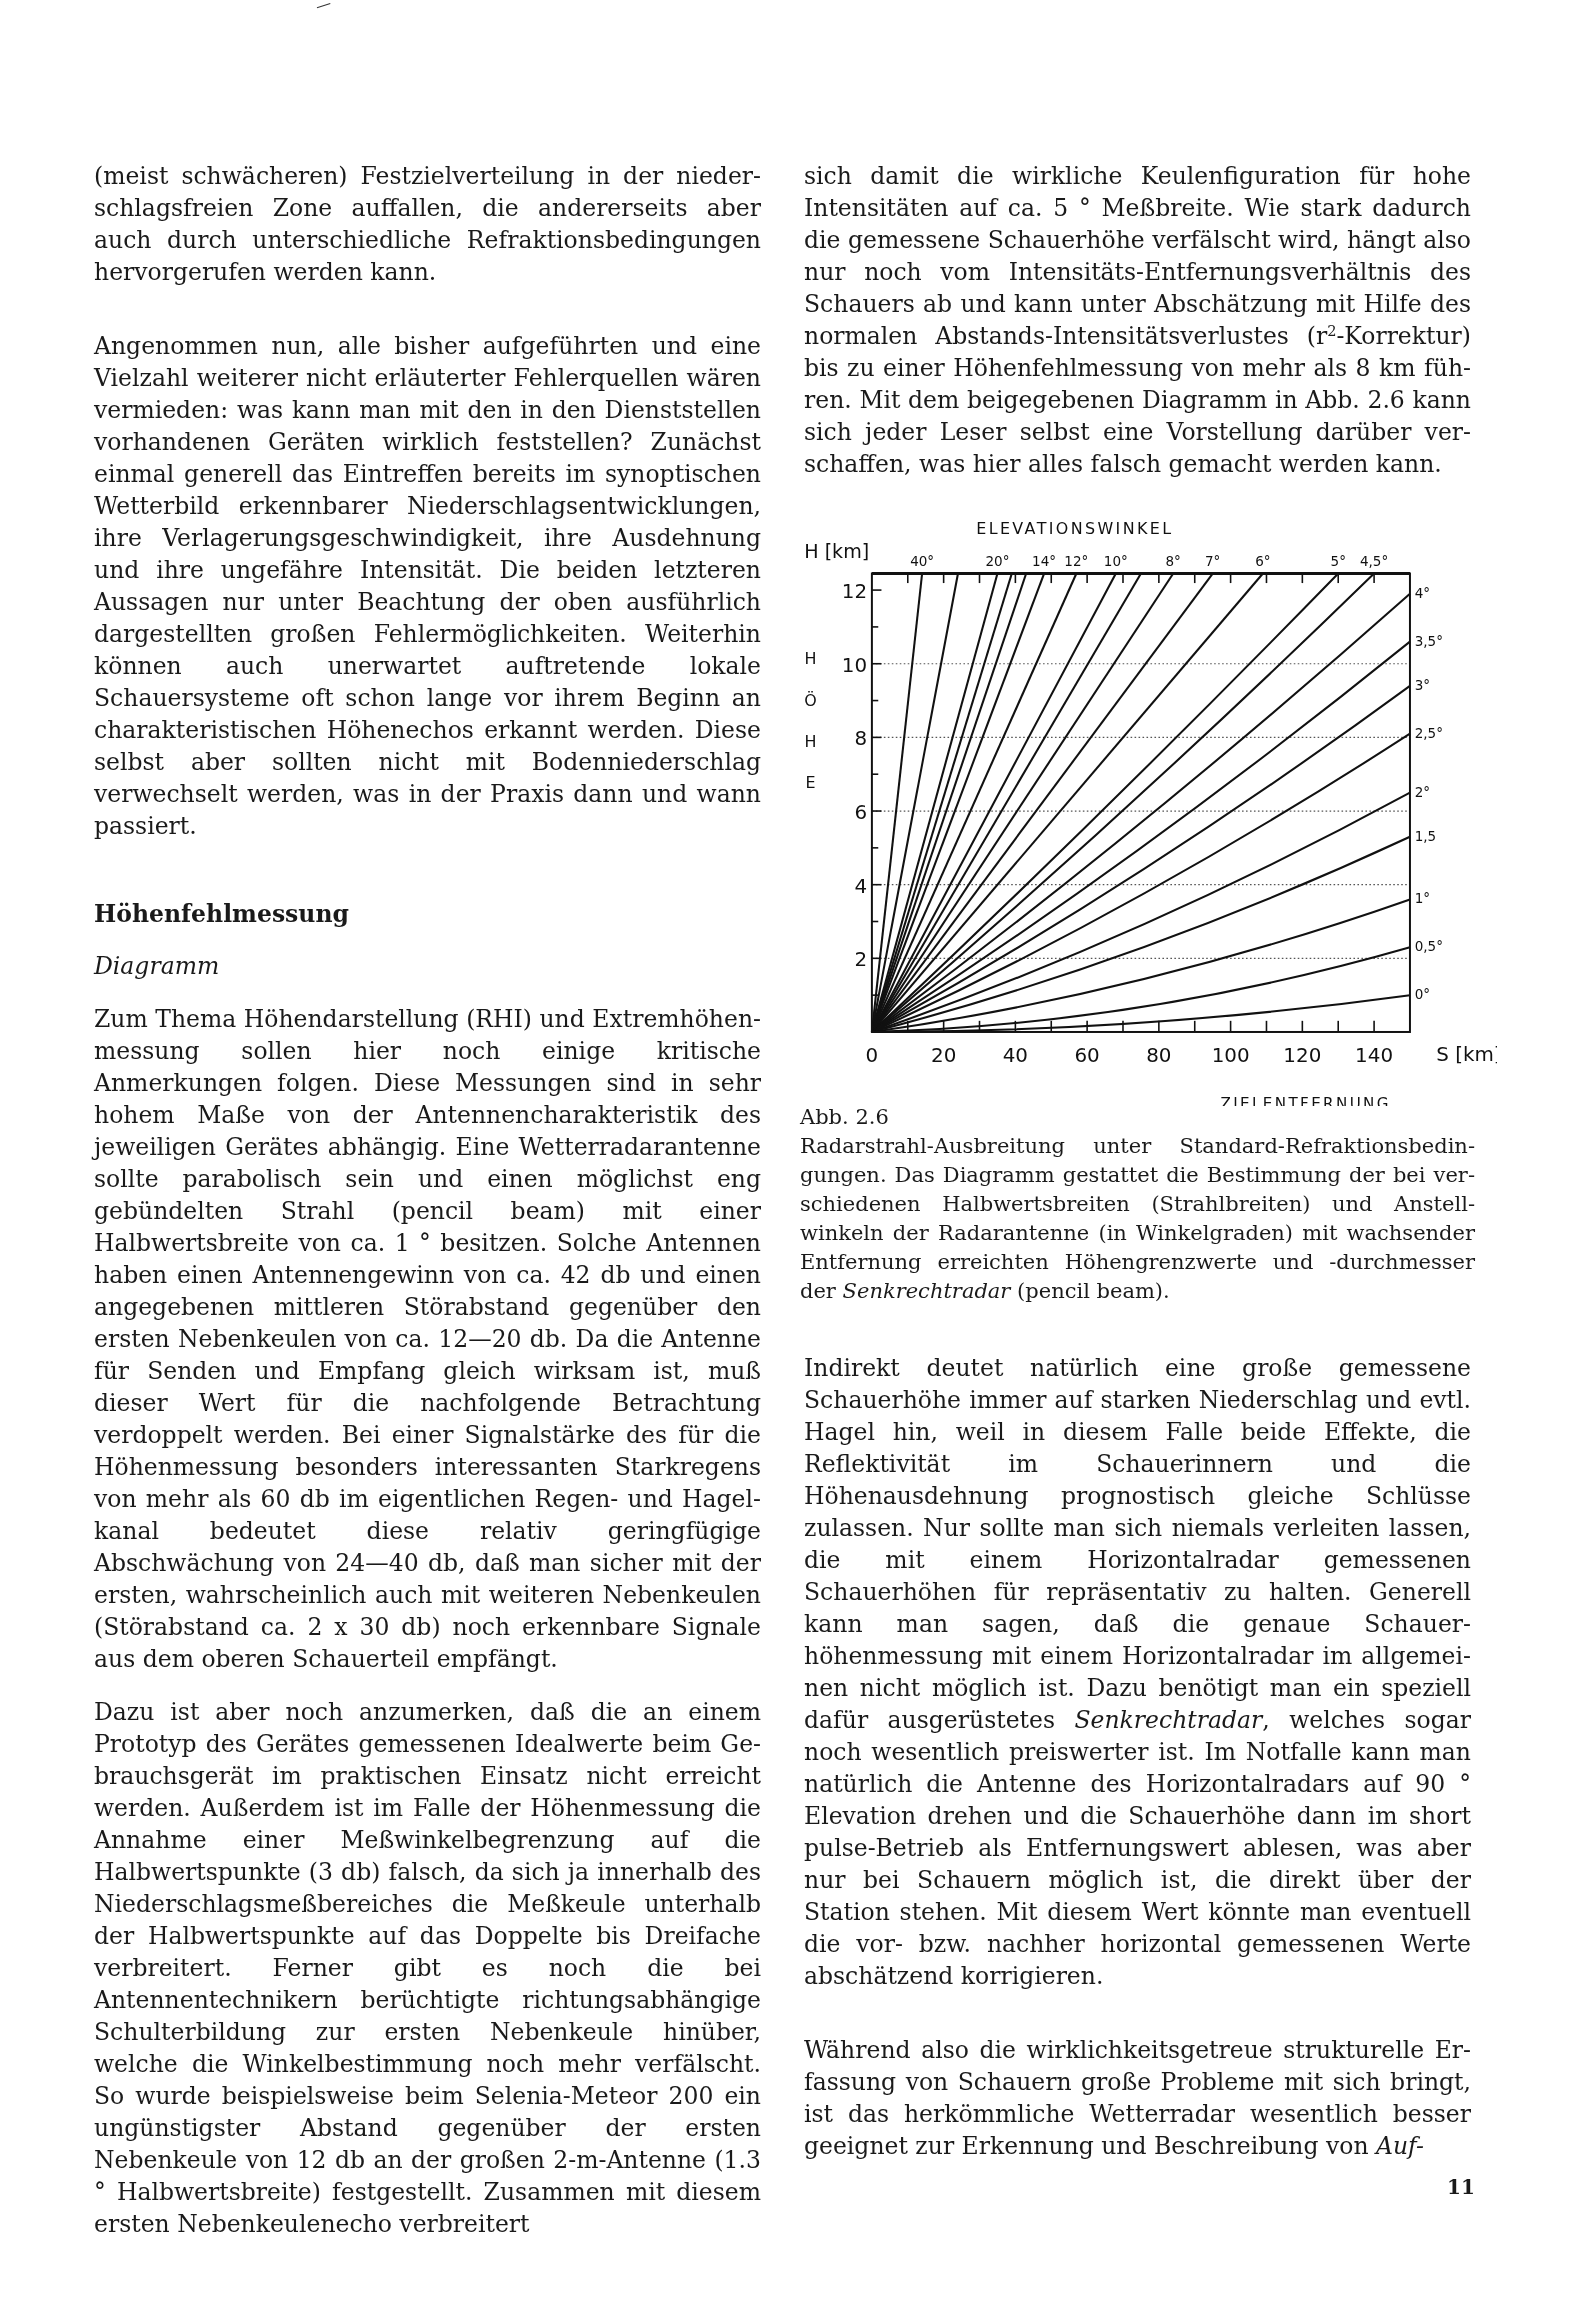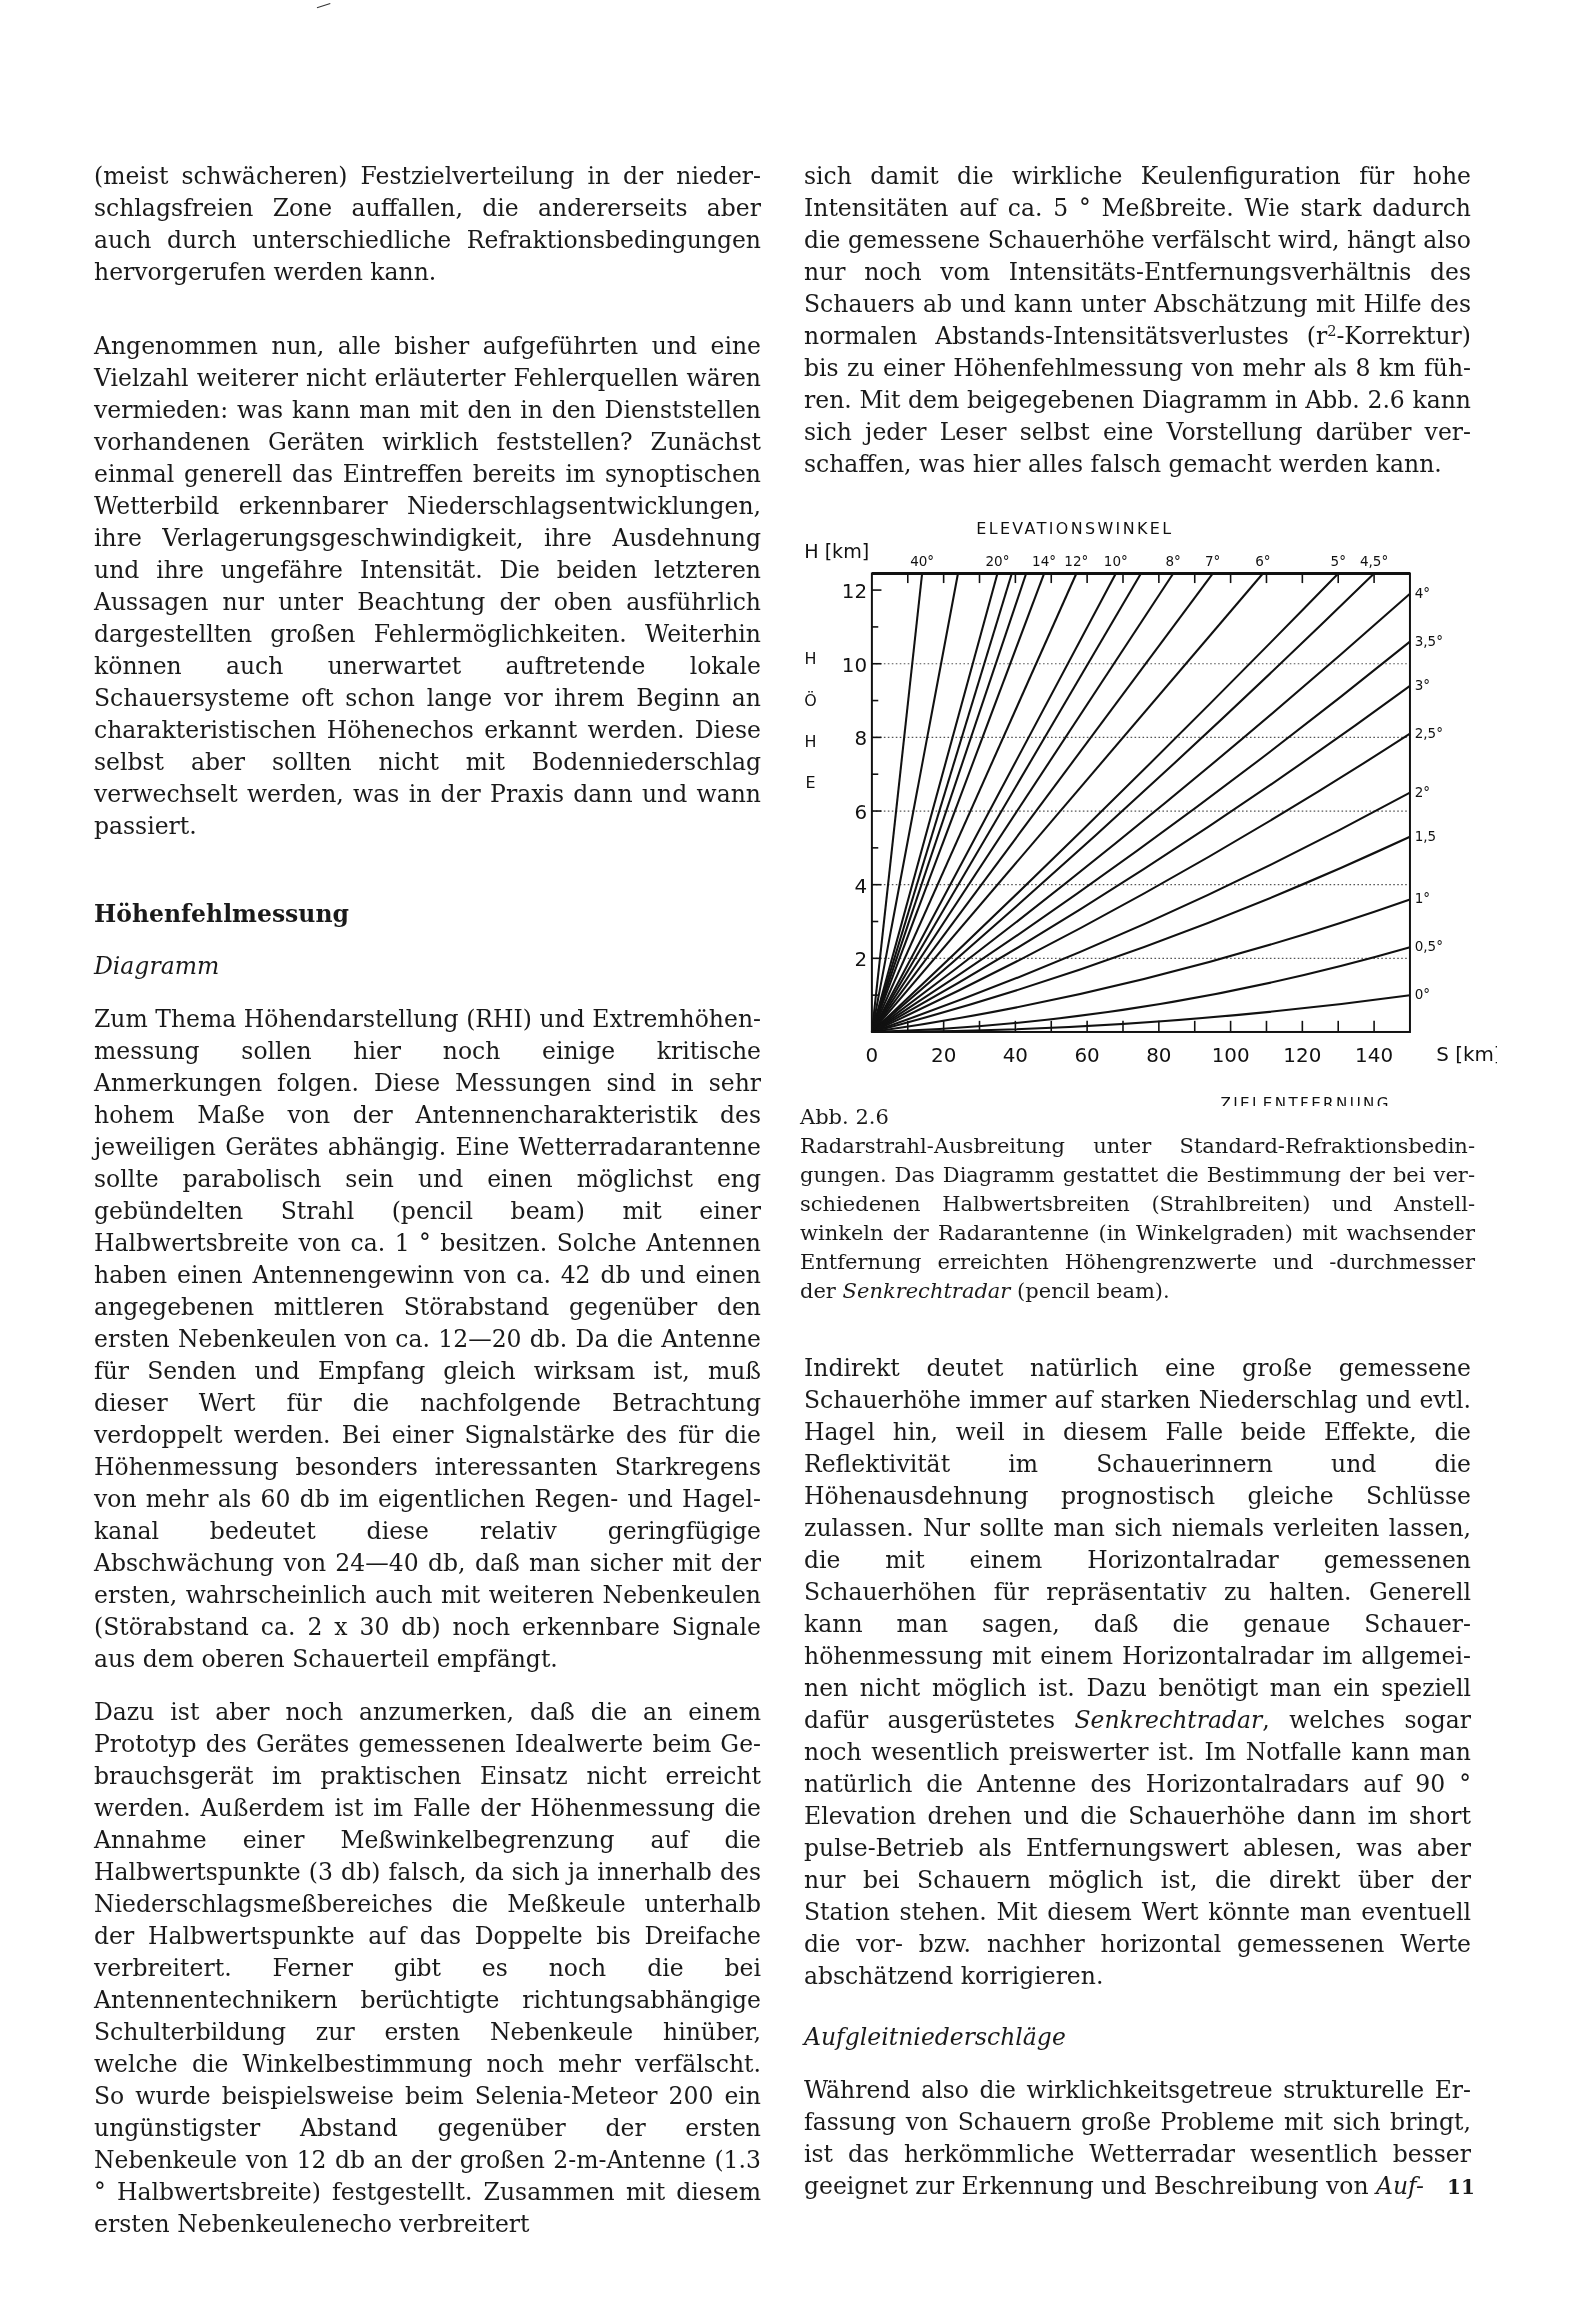--- a/index.html
+++ b/index.html
@@ -174,19 +174,18 @@
 </div>
 
 <div class="caption">
   <p>Abb. 2.6</p>
   <p class="last"><span>Radarstrahl-Ausbreitung unter Standard-Refraktionsbedin­gungen. Das Diagramm gestattet die Bestimmung der bei ver­schiedenen Halbwertsbreiten (Strahlbreiten) und Anstell­winkeln der Radarantenne (in Winkelgraden) mit wachsender Entfernung erreichten Höhengrenzwerte und -durchmesser der </span><span class="it">Senkrechtradar</span><span> (pencil beam).</span></p>
 </div>
 
 <div class="col col-right" style="top:1348px">
   <p class="last"><span>Indirekt deutet natürlich eine große gemessene Schauer­höhe immer auf starken Niederschlag und evtl. Hagel hin, weil in diesem Falle beide Effekte, die Reflektivität im Schauerinnern und die Höhenausdehnung progno­stisch gleiche Schlüsse zulassen. Nur sollte man sich niemals verleiten lassen, die mit einem Horizontalradar gemessenen Schauerhöhen für repräsentativ zu halten. Generell kann man sagen, daß die genaue Schauer­höhenmessung mit einem Horizontalradar im allgemei­nen nicht möglich ist. Dazu benötigt man ein speziell dafür ausgerüstetes </span><span class="it">Senkrechtradar</span><span>, welches sogar noch wesentlich preiswerter ist. Im Notfalle kann man natür­lich die Antenne des Horizontalradars auf 90 ° Elevation drehen und die Schauerhöhe dann im short pulse-Betrieb als Entfernungswert ablesen, was aber nur bei Schauern möglich ist, die direkt über der Station stehen. Mit die­sem Wert könnte man eventuell die vor- bzw. nachher horizontal gemessenen Werte abschätzend korrigieren.</span></p>
   <div class="gap-m"></div>
-  <p class="ital-head">Aufgleitniederschläge</p>
   <div class="gap-s"></div>
   <p><span>Während also die wirklichkeitsgetreue strukturelle Er­fassung von Schauern große Probleme mit sich bringt, ist das herkömmliche Wetterradar wesentlich besser geeignet zur Erkennung und Beschreibung von </span><span class="it">Auf-</span></p>
 </div>
 
 <div class="page-number">11</div>
 
 
 </body></html>

